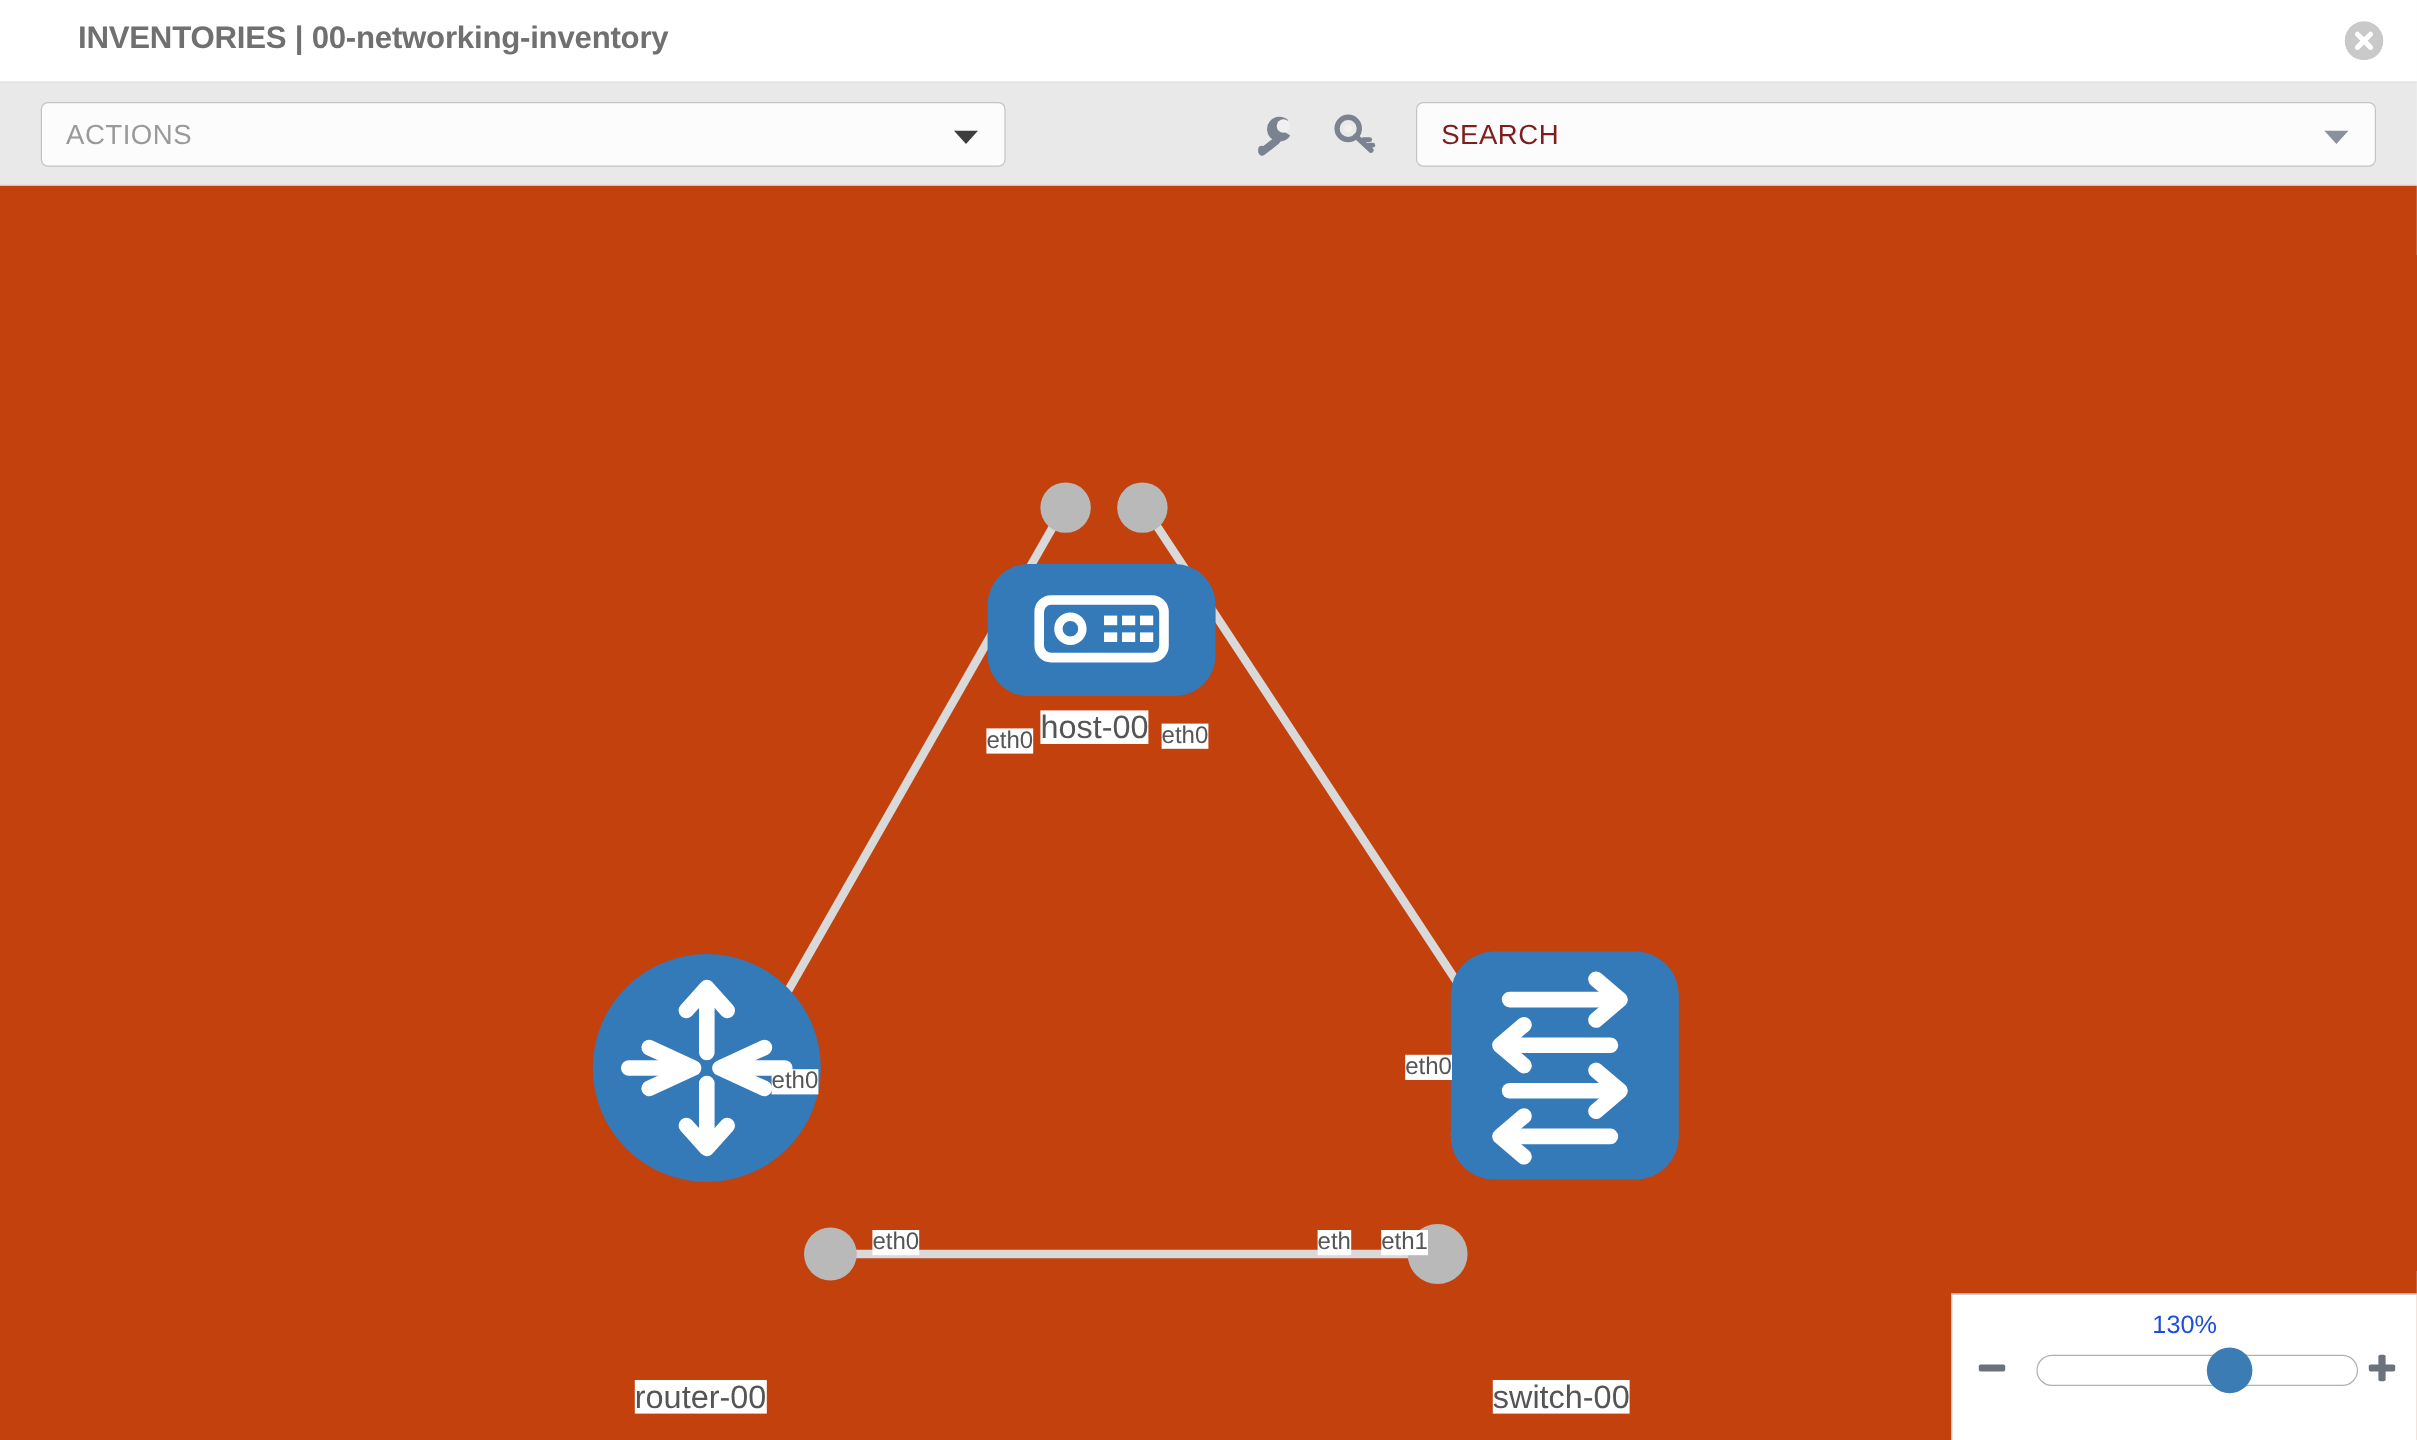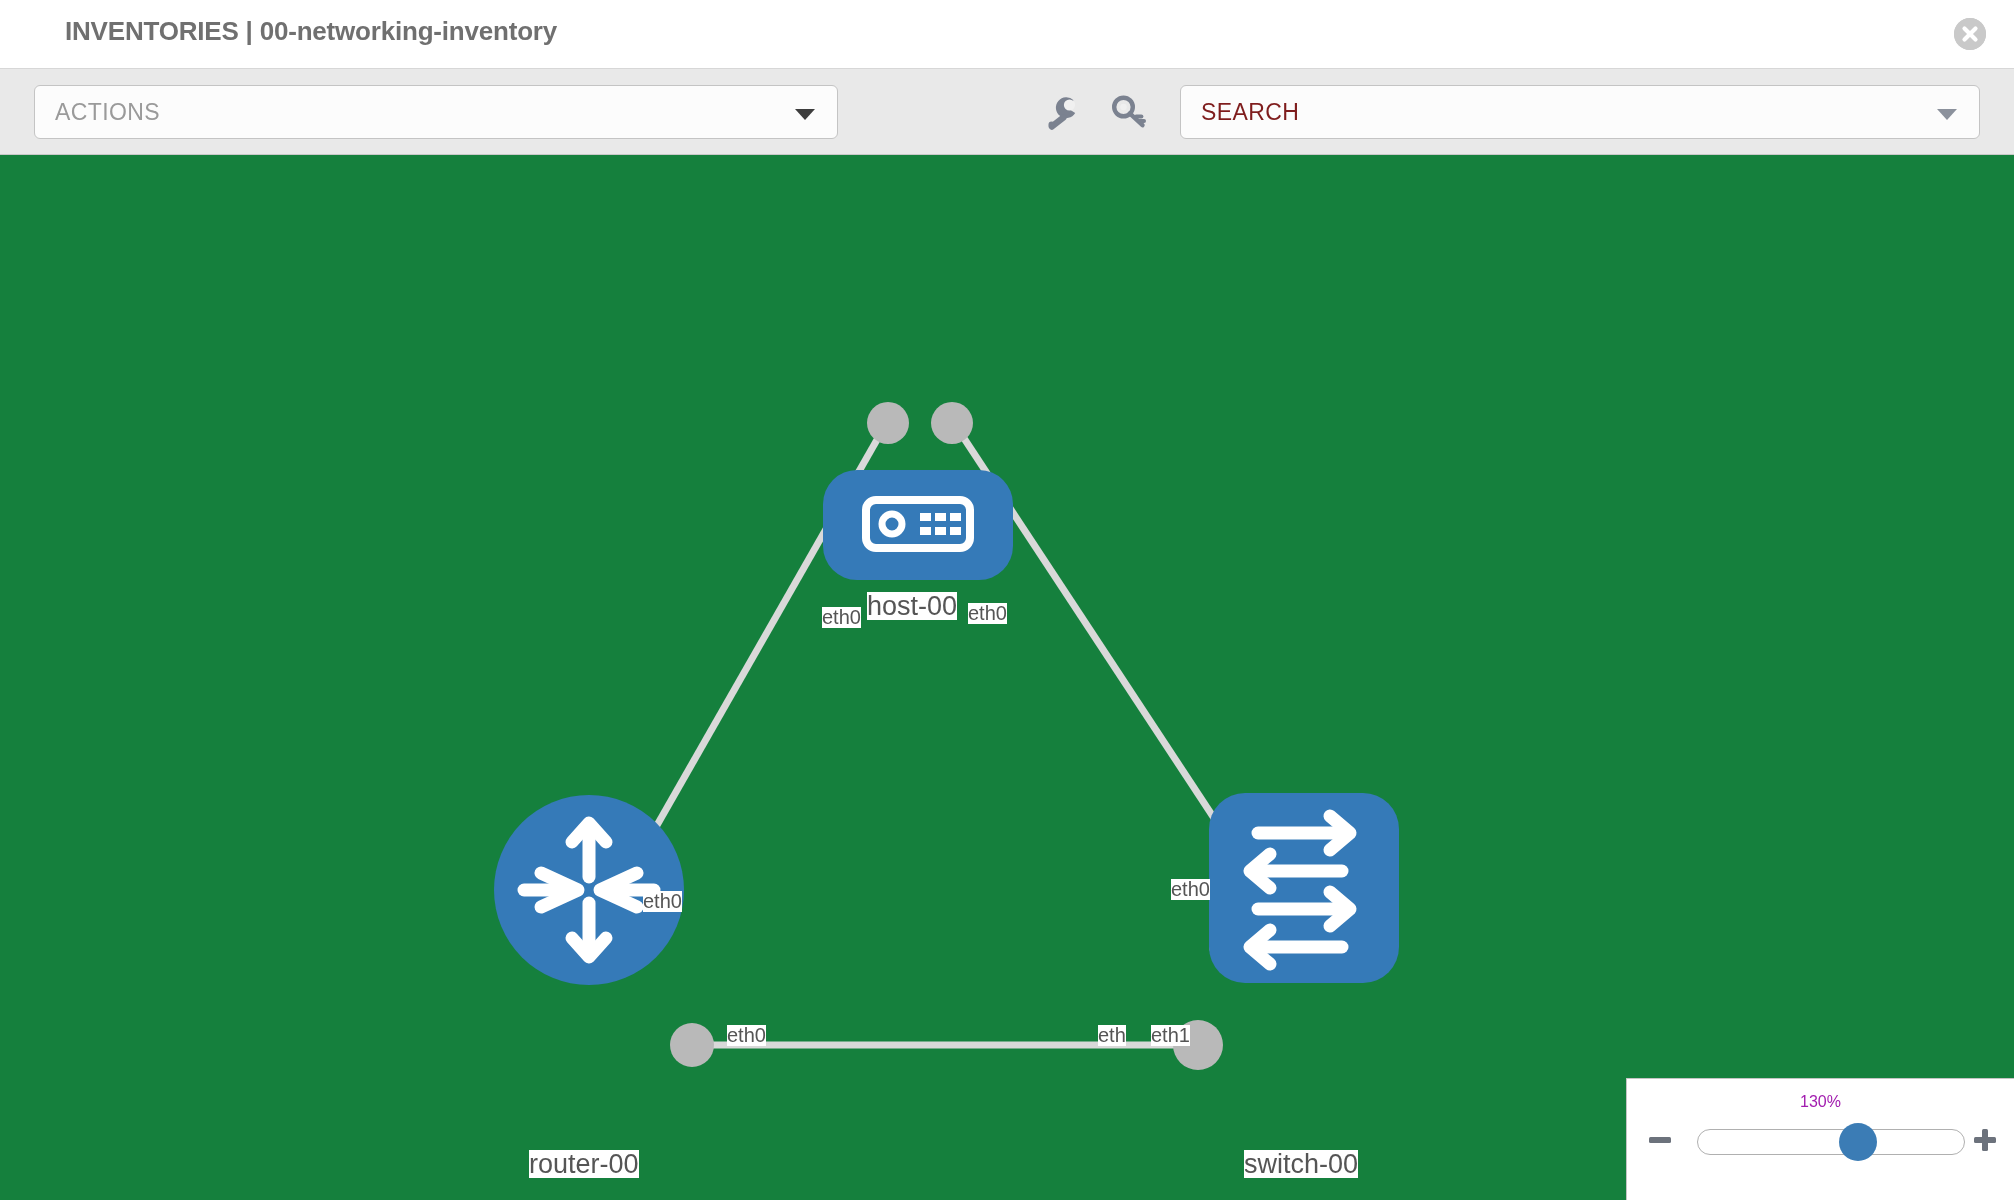--- a/index.html
+++ b/index.html
@@ -88,21 +88,21 @@
     position: absolute; left: 20px; top: 13px;
     font-size: 23px; color: #7f1d1d;
     font-stretch: condensed;
     letter-spacing: 0.4px;
   }
 
   
   .canvas {
     position: absolute; left: 0; top: 155px;
     width: 2014px; height: 1045px;
-    background: #15803d;
+    background: #c2410c;
     overflow: hidden;
   }
   .topology-svg { position: absolute; left: 0; top: 0; }
 
   
   .lbl {
     position: absolute;
     background: #ffffff;
     color: #555555;
     white-space: nowrap;
@@ -115,21 +115,21 @@
   .zoom-panel {
     position: absolute; right: 0; bottom: 0;
     width: 388px; height: 122px;
     background: #ffffff;
     border-left: 1px solid #c4c4c4;
     border-top: 1px solid #c4c4c4;
   }
   .zoom-percent {
     position: absolute; top: 14px; left: 0; right: 0;
     text-align: center;
-    font-size: 16px; color: #a21caf;
+    font-size: 21px; color: #1d4ed8;
   }
   .zoom-minus, .zoom-plus {
     position: absolute; top: 48px;
     color: #6c727c; cursor: pointer;
   }
   .zoom-minus { left: 20px; }
   .zoom-plus  { right: 16px; }
   .zoom-track {
     position: absolute; left: 70px; top: 50px;
     width: 268px; height: 26px;

